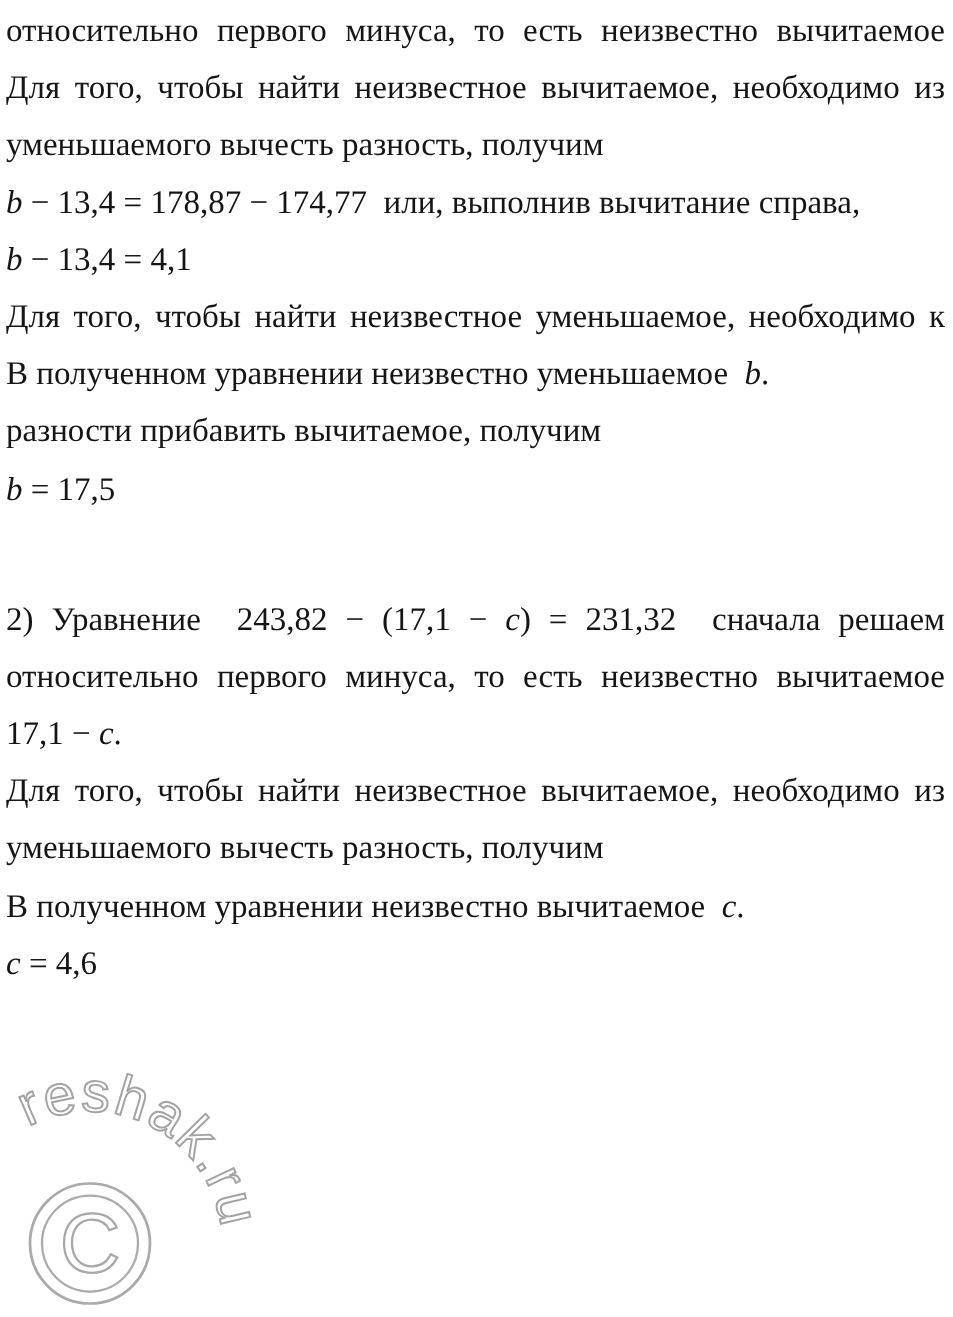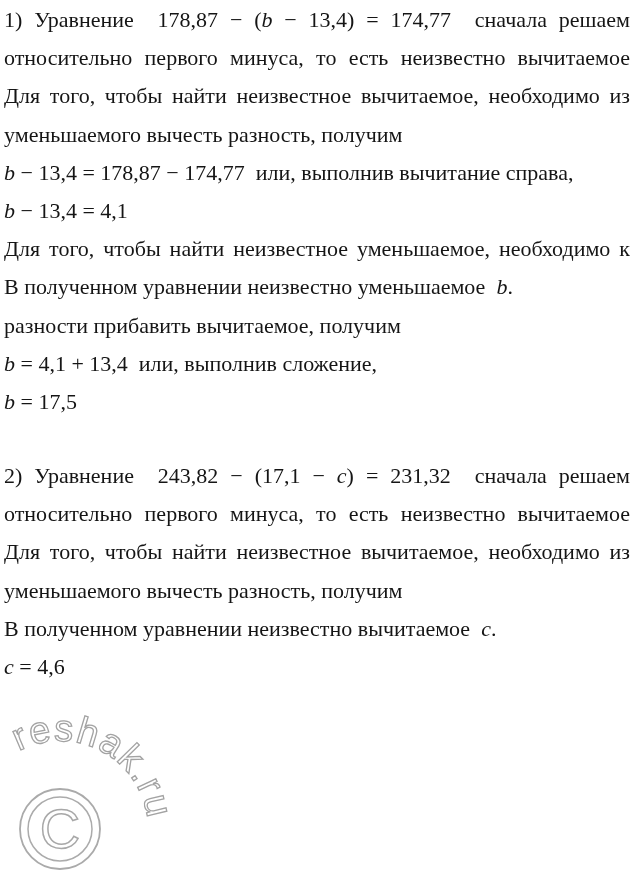--- a/index.html
+++ b/index.html
@@ -11,21 +11,21 @@
   .doc {
     box-sizing: border-box;
     width: 635px;
     padding: 1px 5px 0 4px;
     font-size: 22px;
     color: #151515;
     position: relative;
     z-index: 1;
   }
   .section { }
-  .section.section-gap { margin-top: 36px; }
+  .section.section-gap { margin-top: 49px; }
   .line {
     height: 38.2px;
     line-height: 38.2px;
     overflow: hidden;
   }
   .line.plain { white-space: nowrap; }
   .line.just {
     text-align: justify;
     text-align-last: justify;
   }
@@ -66,35 +66,34 @@
     fill: none;
     stroke: #ababab;
     stroke-width: 1.5px;
   }
 </style>
 </head>
 <body>
 
 <div class="doc">
     <div class="section">
-      <div class="line just"><span>1) Уравнение &nbsp;178,87 − (</span><span class="seg-math">b</span><span> − 13,4) = 174,77 &nbsp;сначала решаем</span></div>
       <div class="line just"><span>относительно первого минуса, то есть неизвестно вычитаемое</span></div>
       <div class="line just"><span>Для того, чтобы найти неизвестное вычитаемое, необходимо из</span></div>
       <div class="line plain"><span>уменьшаемого вычесть разность, получим</span></div>
       <div class="line plain"><span class="seg-math">b</span><span> − 13,4 = 178,87 − 174,77 &nbsp;или, выполнив вычитание справа,</span></div>
       <div class="line plain"><span class="seg-math">b</span><span> − 13,4 = 4,1</span></div>
       <div class="line just"><span>Для того, чтобы найти неизвестное уменьшаемое, необходимо к</span></div>
       <div class="line plain"><span>В полученном уравнении неизвестно уменьшаемое &nbsp;</span><span class="seg-math">b</span><span>.</span></div>
       <div class="line plain"><span>разности прибавить вычитаемое, получим</span></div>
-      <div class="line plain"><span class="seg-math">b</span><span> = 4,1 + 13,4 &nbsp;или, выполнив сложение,</span></div>
       <div class="line plain"><span class="seg-math">b</span><span> = 17,5</span></div>
     </div>
     <div class="section section-gap">
       <div class="line just"><span>2) Уравнение &nbsp;243,82 − (17,1 − </span><span class="seg-math">c</span><span>) = 231,32 &nbsp;сначала решаем</span></div>
       <div class="line just"><span>относительно первого минуса, то есть неизвестно вычитаемое</span></div>
+      <div class="line plain"><span>17,1 − </span><span class="seg-math">c</span><span>.</span></div>
       <div class="line just"><span>Для того, чтобы найти неизвестное вычитаемое, необходимо из</span></div>
       <div class="line plain"><span>уменьшаемого вычесть разность, получим</span></div>
       <div class="line plain"><span>В полученном уравнении неизвестно вычитаемое &nbsp;</span><span class="seg-math">c</span><span>.</span></div>
       <div class="line plain"><span class="seg-math">c</span><span> = 4,6</span></div>
     </div>
   </div>
 
 <svg class="watermark" viewBox="0 0 230 190" width="230" height="190" aria-hidden="true">
   <defs>
     <path id="wmArc" d="M 18.7 63.3 A 88 88 0 0 1 147.1 153.3" fill="none"></path>

